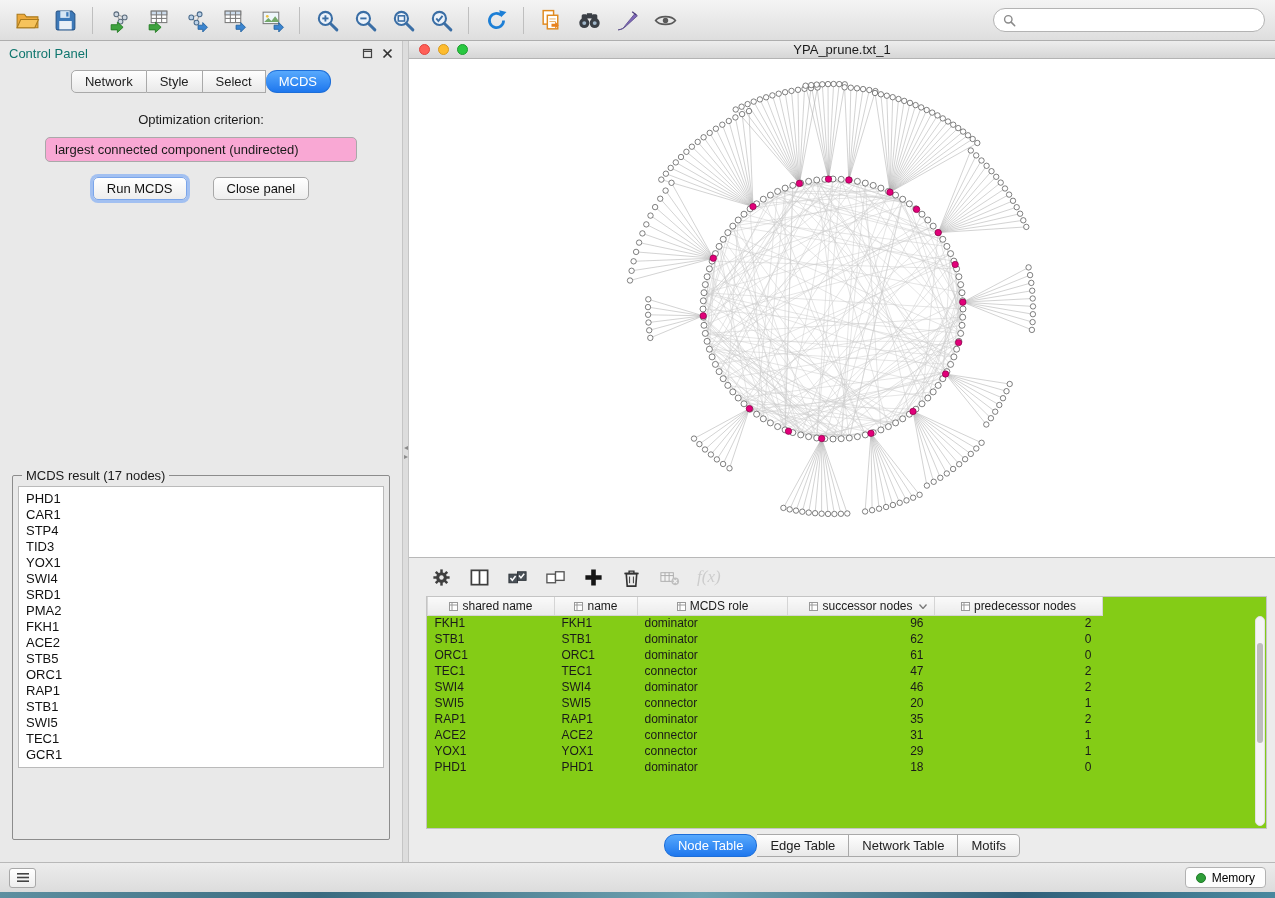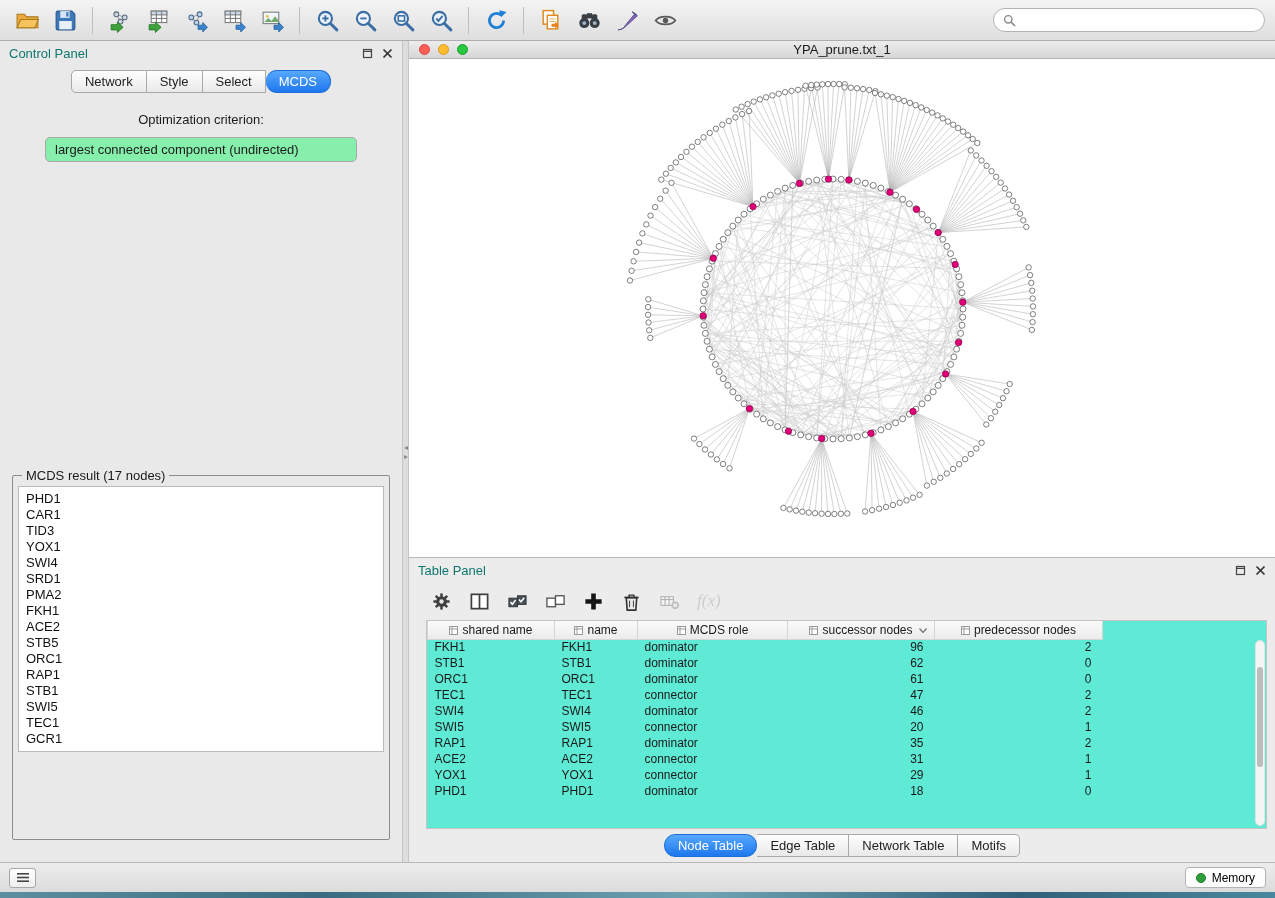--- a/index.html
+++ b/index.html
@@ -28,21 +28,21 @@
   .ph-icons svg{width:11px;height:11px;display:block;}
 
   .tabs-row{display:flex;justify-content:center;margin:5px 0 3px;flex:0 0 auto;}
   .tab{padding:3px 13px;font-size:13px;background:linear-gradient(#fefefe,#e9e9e9);border:1px solid #a9a9a9;border-left-width:0;color:#222;cursor:pointer;white-space:nowrap;}
   .tab:first-child{border-left-width:1px;border-radius:5px 0 0 5px;}
   .tab:last-child{border-radius:0 5px 5px 0;}
   .tab.active{background:linear-gradient(#57a9fd,#1e77ee);border-color:#1d6ed8;color:#fff;border-radius:11px;}
 
   .cp-body{flex:1;display:flex;flex-direction:column;min-height:0;padding-top:16px;}
   .opt-label{text-align:center;font-size:13px;margin-bottom:10px;}
-  .combo{width:312px;height:25px;margin:0 auto 15px;background:#86efac;border:1px solid #a9a9a9;border-radius:5px;display:flex;align-items:center;overflow:hidden;flex:0 0 auto;gap:48px;}
+  .combo{width:312px;height:25px;margin:0 auto 15px;background:#f9a8d4;border:1px solid #a9a9a9;border-radius:5px;display:flex;align-items:center;overflow:hidden;flex:0 0 auto;gap:48px;}
   .combo-text{flex:1;padding:0 9px;font-size:13px;white-space:nowrap;}
   .combo-step{width:19px;height:100%;background:linear-gradient(#6cb2ff,#2276ec);display:flex;flex-direction:column;align-items:center;justify-content:center;gap:2px;border-left:1px solid #1d66cc;flex:0 0 auto;}
   .btn-row{display:flex;justify-content:center;gap:26px;flex:0 0 auto;}
   .btn{font-size:13px;padding:3px 13px;background:linear-gradient(#ffffff,#ededed);border:1px solid #a8a8a8;border-radius:5px;color:#111;cursor:pointer;font-family:"Liberation Sans",sans-serif;}
   .btn.focus-ring{border-color:#7aa5ea;box-shadow:0 0 0 3px rgba(92,152,250,.5);}
 
   .mcds-fieldset{margin:auto 12px 22px;border:1px solid #8c8c8c;border-radius:2px;padding:3px 5px 5px;height:372px;display:flex;flex-direction:column;flex:0 0 auto;}
   .mcds-fieldset legend{font-size:13px;padding:0 4px;margin-left:4px;}
   .result-list{flex:1;background:#fff;border:1px solid #bababa;overflow:hidden;padding:4px 7px;}
   .result-item{font-size:13px;line-height:16px;color:#111;}
@@ -60,21 +60,21 @@
   .net-canvas{flex:1;background:#fff;position:relative;min-height:0;}
   .net-canvas svg{position:absolute;inset:0;width:100%;height:100%;}
 
   .table-panel{flex:1;display:flex;flex-direction:column;background:#ececec;min-height:0;}
   .tp-toolbar{height:38px;display:flex;align-items:center;gap:17px;padding:0 0 0 22px;flex:0 0 auto;}
   .tpbtn{background:none;border:none;display:flex;align-items:center;cursor:pointer;padding:0;}
   .tpbtn svg{width:21px;height:21px;}
   .tpbtn.disabled{opacity:.38;}
   .fx{font-family:"Liberation Serif",serif;font-style:italic;font-size:17px;color:#9a9a9a;}
 
-  .table-wrap{flex:1;margin:0 8px 0 17px;background:#5eead4;border:1px solid #c4c4c4;position:relative;overflow:hidden;min-height:0;}
+  .table-wrap{flex:1;margin:0 8px 0 17px;background:#84cc16;border:1px solid #c4c4c4;position:relative;overflow:hidden;min-height:0;}
   table{border-collapse:collapse;width:calc(100% - 12px);table-layout:fixed;font-size:12px;}
   th{height:18px;font-weight:normal;background:linear-gradient(#fafafa,#ebebeb);border:1px solid #d5d5d5;border-top:none;padding:0 4px;white-space:nowrap;overflow:hidden;font-size:12px;position:relative;}
   th .hico{vertical-align:-1px;margin-right:4px;}
   th .chev{position:absolute;right:7px;top:7px;}
   td{height:16px;padding:0 7px;white-space:nowrap;overflow:hidden;font-size:12px;}
   td.num{text-align:right;padding-right:11px;}
   .vscroll{position:absolute;top:19px;right:1px;bottom:2px;width:10px;background:#f4f4f4;border:1px solid #e2e2e2;border-radius:5px;}
   .vthumb{position:absolute;top:26px;left:1px;width:6px;height:100px;background:#bdbdbd;border-radius:3px;}
 
   .bottom-tabs{height:33px;display:flex;align-items:center;justify-content:center;flex:0 0 auto;}
@@ -268,25 +268,30 @@
           <span class="combo-text">largest connected component (undirected)</span>
           <span class="combo-step">
             <svg width="8" height="5" viewBox="0 0 8 5">
                 <polygon points="4,0 8,5 0,5" fill="#fff"></polygon>
               </svg>
             <svg width="8" height="5" viewBox="0 0 8 5">
                 <polygon points="0,0 8,0 4,5" fill="#fff"></polygon>
               </svg>
           </span>
         </div>
+        <div class="btn-row">
+          <button class="btn focus-ring">Run MCDS</button>
+          <button class="btn">Close panel</button>
+        </div>
         <fieldset class="mcds-fieldset">
           <legend>MCDS result (17 nodes)</legend>
           <div class="result-list" id="result-list">
               <div class="result-item">PHD1</div>
               <div class="result-item">CAR1</div>
+              <div class="result-item">STP4</div>
               <div class="result-item">TID3</div>
               <div class="result-item">YOX1</div>
               <div class="result-item">SWI4</div>
               <div class="result-item">SRD1</div>
               <div class="result-item">PMA2</div>
               <div class="result-item">FKH1</div>
               <div class="result-item">ACE2</div>
               <div class="result-item">STB5</div>
               <div class="result-item">ORC1</div>
               <div class="result-item">RAP1</div>
@@ -971,33 +976,20 @@
                 <circle cx="507.6" cy="150.4" r="3.2"></circle>
                 <circle cx="546.2" cy="205.5" r="3.2"></circle>
                 <circle cx="549.6" cy="283.6" r="3.2"></circle>
                 <circle cx="379.5" cy="372.2" r="3.2"></circle>
               </g>
             </svg>
         </div>
       </div>
 
       <div class="table-panel">
-        <div class="panel-header">
-          <span class="panel-title">Table Panel</span>
-          <span class="ph-icons">
-            <svg viewBox="0 0 11 11">
-              <rect x="1.5" y="1.5" width="8" height="8" fill="none" stroke="#444" stroke-width="1.2"></rect>
-              <line x1="1.5" y1="3.4" x2="9.5" y2="3.4" stroke="#444" stroke-width="1.2"></line>
-            </svg>
-            <svg viewBox="0 0 11 11">
-              <line x1="1.5" y1="1.5" x2="9.5" y2="9.5" stroke="#333" stroke-width="1.7"></line>
-              <line x1="9.5" y1="1.5" x2="1.5" y2="9.5" stroke="#333" stroke-width="1.7"></line>
-            </svg>
-          </span>
-        </div>
         <div class="tp-toolbar">
           <button class="tpbtn">
             <svg viewBox="0 0 22 22">
               <g stroke="#3f3f3f" stroke-width="2.6">
                 <line x1="11" y1="2.5" x2="11" y2="19.5"></line>
                   <line x1="2.5" y1="11" x2="19.5" y2="11"></line>
                 <line x1="5" y1="5" x2="17" y2="17"></line>
                   <line x1="17" y1="5" x2="5" y2="17"></line>
               </g>
               <circle cx="11" cy="11" r="5.6" fill="#3f3f3f"></circle>

